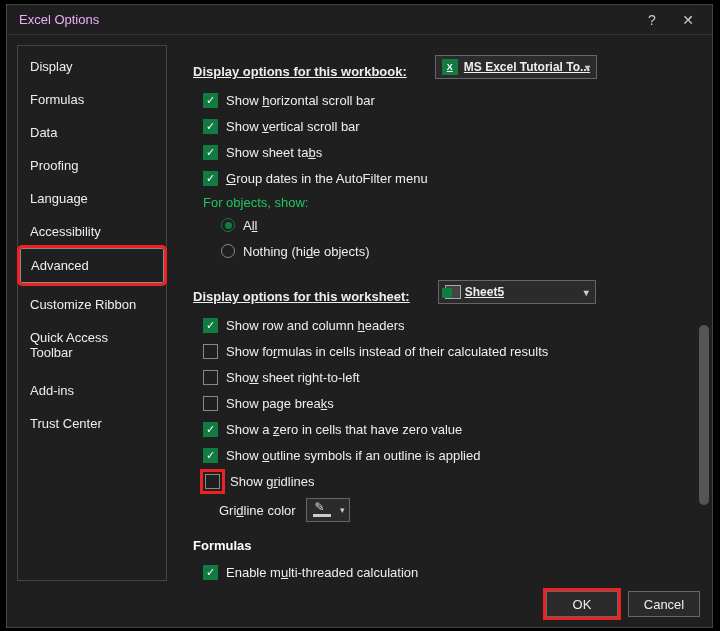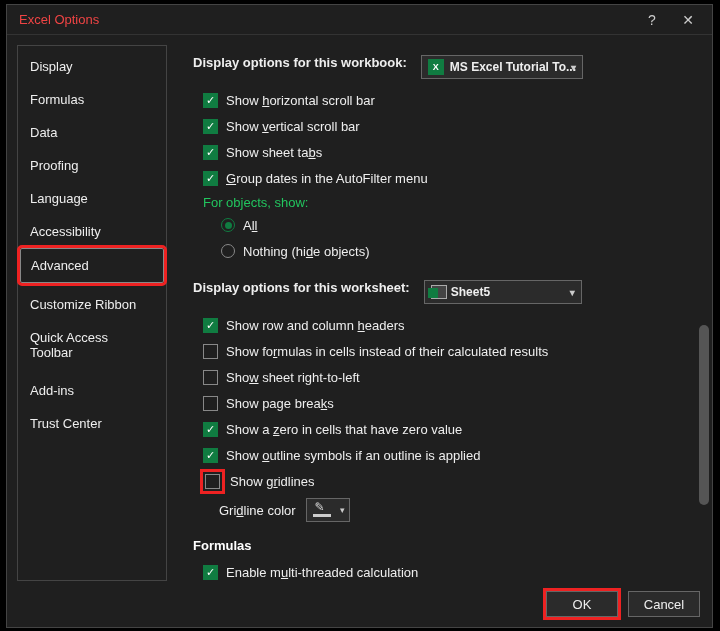--- a/index.html
+++ b/index.html
@@ -1,28 +1,28 @@
 <!DOCTYPE html>
 <html><head>
 <meta charset="utf-8">
 <style>
 * { box-sizing: border-box; margin: 0; padding: 0; }
 body { background: #000; font-family: "Segoe UI", Arial, sans-serif; font-size: 13px; color: #ddd; width: 720px; height: 631px; overflow: hidden; }
 .window { position: absolute; left: 6px; top: 4px; width: 707px; height: 624px; background: #1f1f1f; border: 1px solid #444; }
 .titlebar { height: 30px; display: flex; align-items: center; padding: 0 6px 0 12px; border-bottom: 1px solid #333; }
-.titlebar .title { flex: 1; font-size: 13px; color: #ef4444; }
+.titlebar .title { flex: 1; font-size: 13px; color: #f0abfc; }
 .titlebar .tbtn { width: 36px; height: 28px; display: flex; align-items: center; justify-content: center; color: #ccc; font-size: 14px; }
 .body { display: flex; height: 546px; }
 .sidebar { width: 150px; margin: 10px 0 0 10px; border: 1px solid #444; padding: 4px 2px; background: #1f1f1f; }
 .side-item { padding: 9px 10px; color: #eee; font-size: 13px; cursor: pointer; border-radius: 2px; }
 .side-item.sep { margin-top: 4px; border-top: 1px solid transparent; }
 .side-item.selected { border: 1px solid #888; }
 .red-box { outline: 3px solid #e22; }
 .content { flex: 1; padding: 14px 18px 0 26px; overflow: hidden; position: relative; }
-.section-label { font-weight: 600; color: #eee; margin: 6px 0 10px 0; display: flex; align-items: flex-start; gap: 14px; }
+.section-label { font-weight: 600; color: #eee; margin: 6px 0 10px 0; display: flex; align-items: flex-end; gap: 28px; text-decoration: underline; }
 .dropdown { background: #2b2b2b; border: 1px solid #666; height: 24px; display: flex; align-items: center; padding: 0 6px; font-size: 12px; color: #eee; min-width: 158px; position: relative; }
 .dropdown .arrow { position: absolute; right: 6px; font-size: 10px; color: #ccc; }
 .excel-icon { width: 16px; height: 16px; background: #107c41; margin-right: 6px; display: inline-flex; align-items: center; justify-content: center; color: #fff; font-size: 9px; font-weight: bold; }
 .sheet-icon { width: 16px; height: 14px; border: 1px solid #aaa; margin-right: 4px; background: linear-gradient(#444,#444); display: inline-block; position: relative; }
 .sheet-icon::after { content: ""; position: absolute; left: -4px; top: 2px; width: 10px; height: 10px; background: #107c41; }
 .row { display: flex; align-items: center; margin: 4px 0 4px 10px; gap: 8px; min-height: 22px; }
 .check { width: 15px; height: 15px; border: 1px solid #888; display: flex; align-items: center; justify-content: center; font-size: 11px; color: #fff; background: #1f1f1f; flex-shrink: 0; }
 .check.on { background: #107c41; border-color: #107c41; }
 .radio { width: 14px; height: 14px; border: 1.5px solid #888; border-radius: 50%; display: flex; align-items: center; justify-content: center; flex-shrink: 0; }
 .radio.on { border-color: #107c41; }

